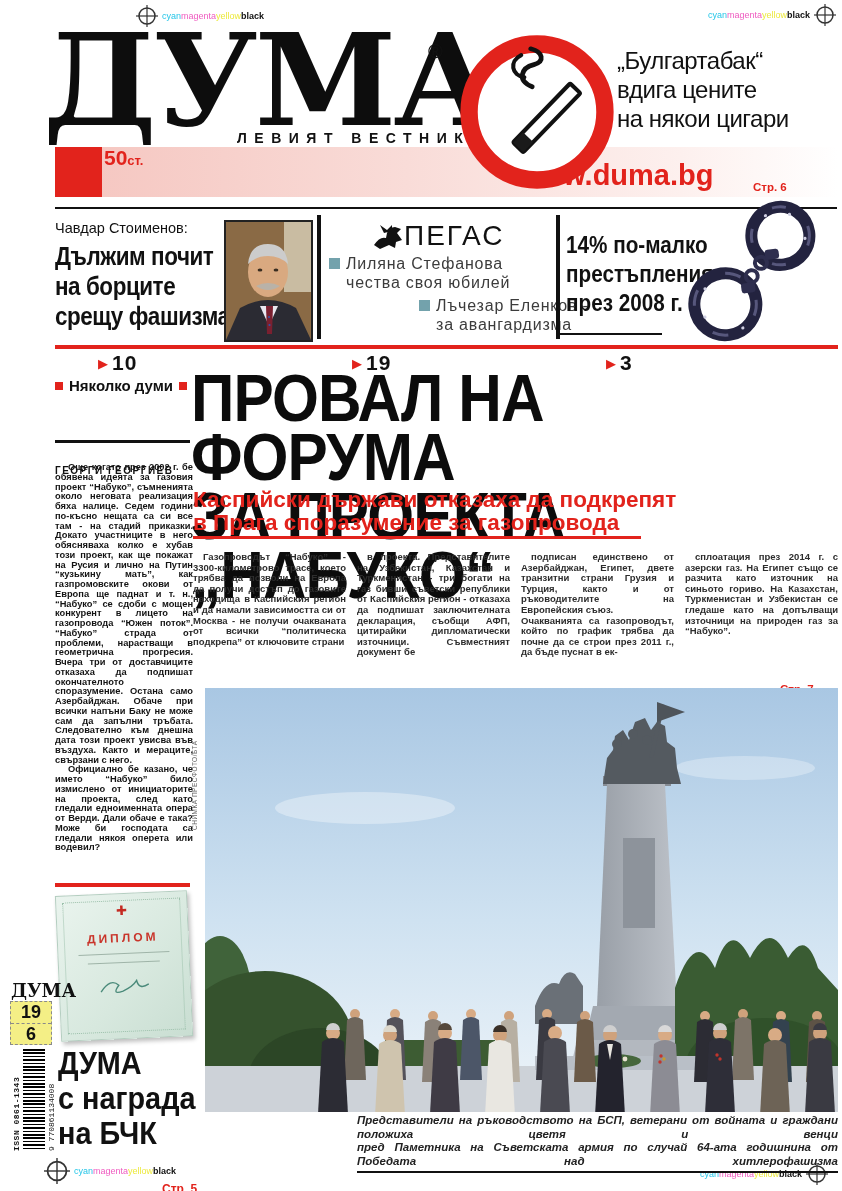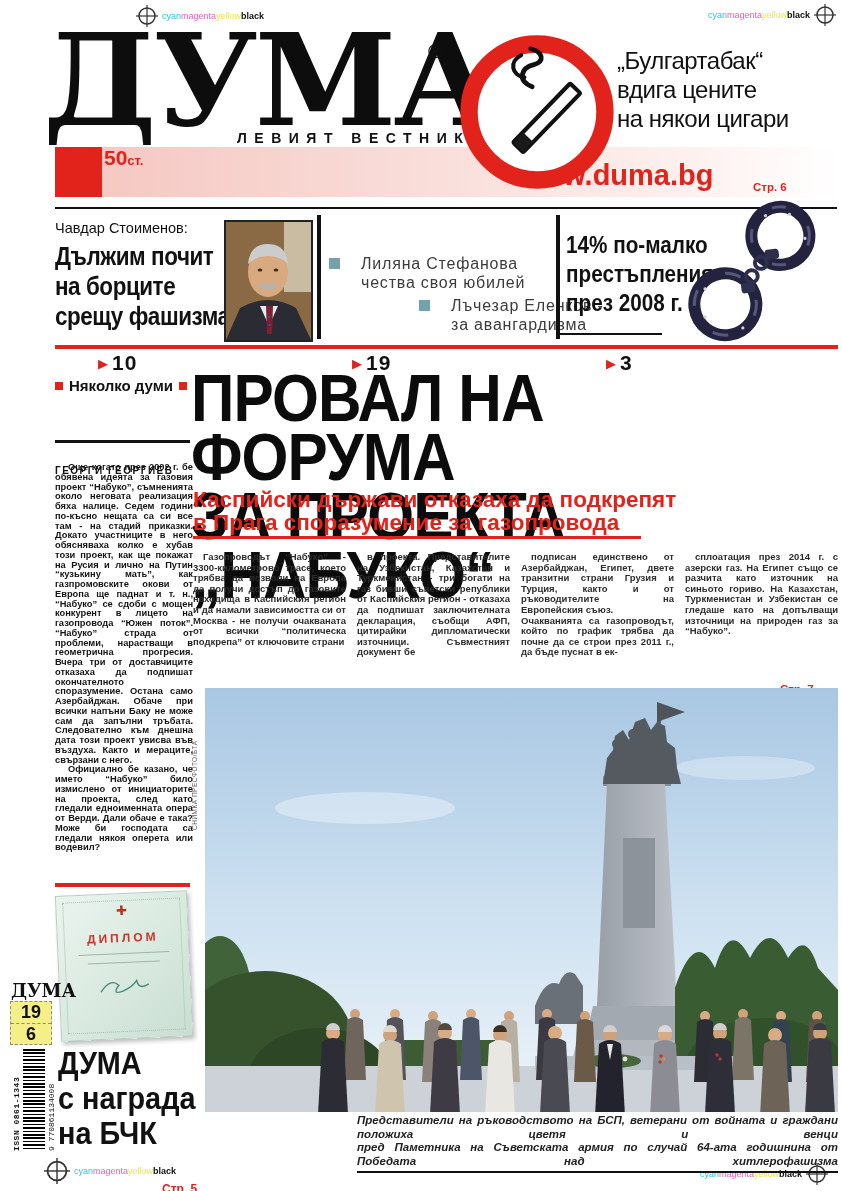--- a/index.html
+++ b/index.html
@@ -35,21 +35,21 @@
 
   
   .t-kicker{left:55px;top:220px;font-size:14.5px;}
   .t-title1{left:55px;top:241px;font-size:25.5px;font-weight:bold;line-height:30px;
             transform:scaleX(.88);transform-origin:left top;letter-spacing:-0.5px;}
   .portrait{left:224px;top:220px;width:89px;height:122px;border:2px solid #222;box-sizing:border-box;}
   .vdiv{width:4px;background:#111;top:215px;height:124px;}
   .pegas{left:372px;top:220px;display:flex;align-items:center;gap:2px;}
   .pegas-txt{font-size:28px;letter-spacing:2px;font-weight:400;}
   .bullet{width:11px;height:11px;background:#73a2ac;display:inline-block;flex:0 0 auto;margin-top:4px;}
-  .b-item{display:flex;gap:21px;font-size:16px;line-height:19px;color:#3c3c3c;letter-spacing:0.8px;}
+  .b-item{display:flex;gap:6px;font-size:16px;line-height:19px;color:#3c3c3c;letter-spacing:0.8px;}
   .bi1{left:329px;top:254px;}
   .bi2{left:419px;top:296px;}
   .t-title3{left:566px;top:231px;font-size:23px;font-weight:bold;line-height:29px;
             transform:scaleX(.9);transform-origin:left top;}
   .crimebox-b{left:558px;top:333px;width:104px;height:2px;background:#111;}
   .cuffs{left:663px;top:196px;}
   .redline{left:55px;top:345px;width:783px;height:4px;background:#e2231c;}
   .pointer{top:351px;display:flex;align-items:center;gap:4px;}
   .pointer .tri{color:#e2231c;font-size:13px;line-height:13px;}
   .pointer .num{font-size:21px;font-weight:bold;letter-spacing:1px;}
@@ -182,20 +182,27 @@
         <circle cx="43" cy="95" r="1.1" fill="#3355aa"></circle>
       <ellipse cx="42" cy="50" rx="20" ry="25" fill="#d9a980"></ellipse>
       <path d="M22,42 Q24,22 42,22 Q60,22 62,42 Q54,34 42,34 Q30,34 22,42 Z" fill="#cccccc"></path>
       <ellipse cx="34" cy="48" rx="2.4" ry="1.6" fill="#3a2d20"></ellipse>
       <ellipse cx="50" cy="48" rx="2.4" ry="1.6" fill="#3a2d20"></ellipse>
       <path d="M30,64 Q42,58 54,64 Q42,72 30,64 Z" fill="#b9b2a8"></path>
     </svg>
   </div>
   <div class="abs vdiv" style="left:317px;"></div>
 
+  <div class="abs pegas">
+    <svg width="30" height="26" viewBox="0 0 30 26">
+      <path d="M2,22 q6,-9 12,-7 l1,-5 q2,-6 8,-6 l6,2 -4,4 5,7 -6,2 -1,6 -6,-3 -9,4 z" fill="#111"></path>
+      <path d="M12,10 l-4,-8 7,5 5,-5 0,6 z" fill="#111"></path>
+    </svg>
+    <span class="pegas-txt">ПЕГАС</span>
+  </div>
   <div class="abs b-item bi1">
     <span class="bullet"></span>
     <span class="ml">Лиляна Стефанова
 чества своя юбилей</span>
   </div>
   <div class="abs b-item bi2">
     <span class="bullet"></span>
     <span class="ml">Лъчезар Еленков -
 за авангардизма</span>
   </div>

